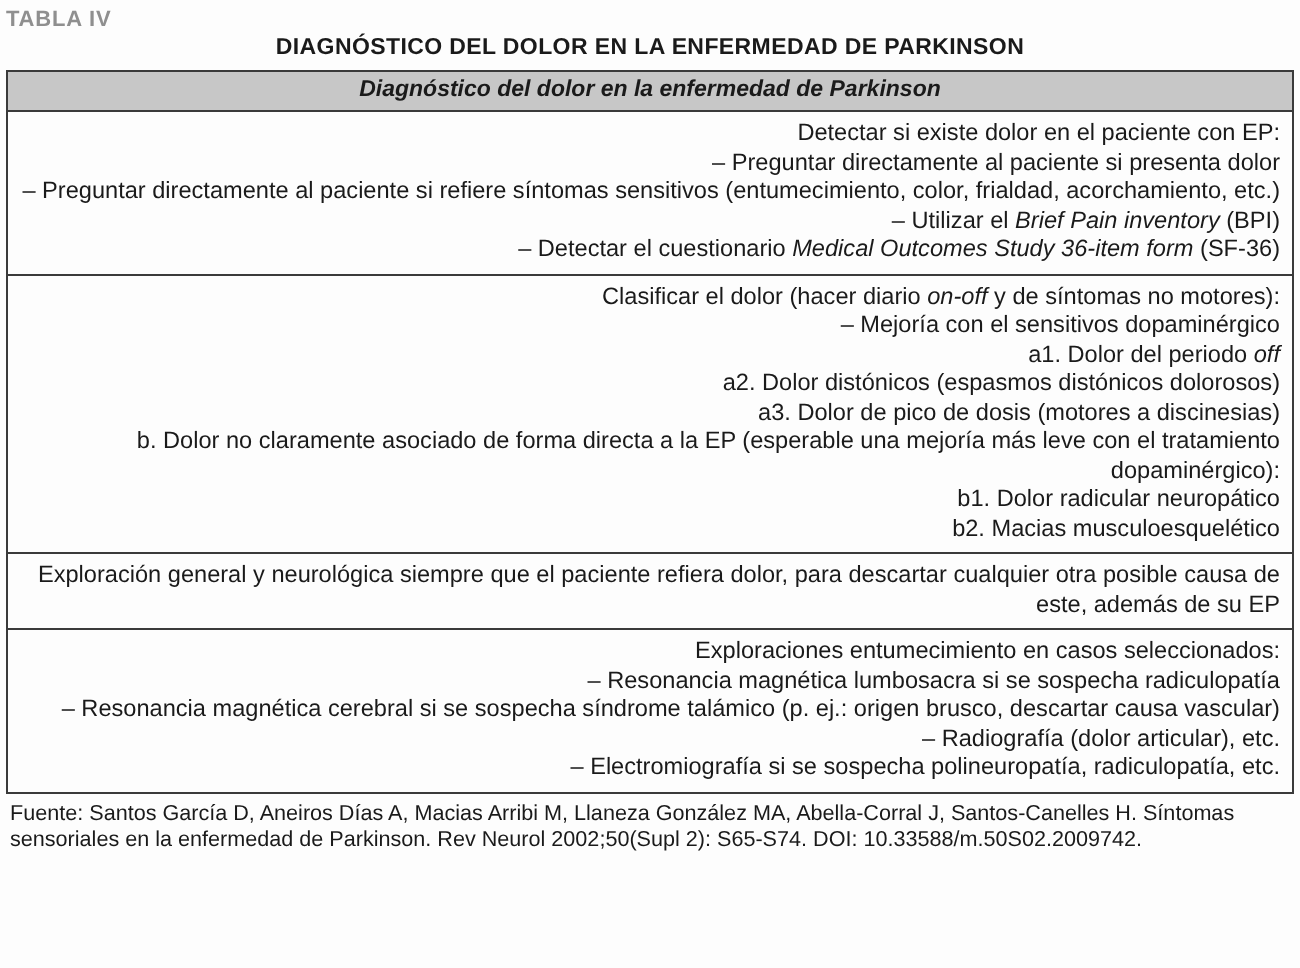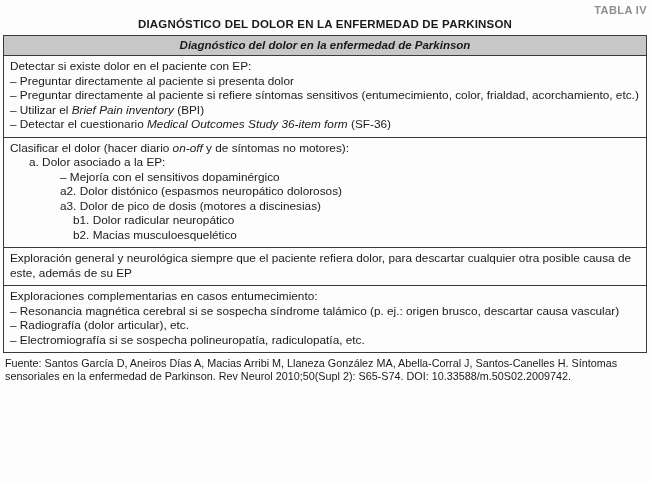--- a/index.html
+++ b/index.html
@@ -8,21 +8,21 @@
     width: 650px;
     height: 484px;
     background: var(--page-bg, #fdfdfd);
     color: var(--text, #1a1a1a);
     font-family: "Liberation Sans", "DejaVu Sans", sans-serif;
     -webkit-font-smoothing: antialiased;
   }
   .page { padding: 4px 3px 0 3px; }
 
   .table-label {
-    text-align: right;
+    text-align: left;
     font-size: 11px;
     font-weight: bold;
     letter-spacing: 0.4px;
     color: var(--label-gray, #8f8f8f);
   }
   .table-title {
     text-align: center;
     font-size: 11.5px;
     font-weight: bold;
     letter-spacing: 0.2px;
@@ -41,20 +41,21 @@
     font-style: italic;
     font-weight: bold;
     font-size: 11.5px;
     padding: 3px 4px 4px 4px;
   }
 
   .section {
     padding: 3px 6px 5px 6px;
     font-size: 11.8px;
     line-height: 14.5px;
+    text-align: right;
   }
   .section + .section { border-top: 1px solid var(--border, #3a3a3a); }
 
   .line { white-space: normal; }
   .line i { }
   .line.plain   { padding-left: 0; }
   .line.dash    { padding-left: 13px; text-indent: -13px; }
   .line.a       { padding-left: 19px; }
   .line.subdash { padding-left: 63px; text-indent: -13px; }
   .line.anum    { padding-left: 50px; }
@@ -81,33 +82,35 @@
     <div id="sections">
         <div class="section">
           <div class="line plain"><span>Detectar si existe dolor en el paciente con EP:</span></div>
           <div class="line dash"><span>– Preguntar directamente al paciente si presenta dolor</span></div>
           <div class="line dash"><span>– Preguntar directamente al paciente si refiere síntomas sensitivos (entumecimiento, color, frialdad, acorchamiento, etc.)</span></div>
           <div class="line dash"><span>– Utilizar el </span><i>Brief Pain inventory</i><span> (BPI)</span></div>
           <div class="line dash"><span>– Detectar el cuestionario </span><i>Medical Outcomes Study 36-item form</i><span> (SF-36)</span></div>
         </div>
         <div class="section">
           <div class="line plain"><span>Clasificar el dolor (hacer diario </span><i>on-off</i><span> y de síntomas no motores):</span></div>
-          <div class="line a"><span>a. Dolor asociado a la EP:</span></div>
           <div class="line subdash"><span>– Mejoría con el sensitivos dopaminérgico</span></div>
-          <div class="line anum"><span>a2. Dolor distónico (espasmos neuropático dolorosos)</span></div>
+          <div class="line anum"><span>a1. Dolor del periodo </span><i>off</i></div>
+          <div class="line anum"><span>a2. Dolor distónicos (espasmos distónicos dolorosos)</span></div>
           <div class="line anum"><span>a3. Dolor de pico de dosis (motores a discinesias)</span></div>
+          <div class="line b"><span>b. Dolor no claramente asociado de forma directa a la EP (esperable una mejoría más leve con el tratamiento dopaminérgico):</span></div>
           <div class="line bnum"><span>b1. Dolor radicular neuropático</span></div>
           <div class="line bnum"><span>b2. Macias musculoesquelético</span></div>
         </div>
         <div class="section">
           <div class="line plain"><span>Exploración general y neurológica siempre que el paciente refiera dolor, para descartar cualquier otra posible causa de este, además de su EP</span></div>
         </div>
         <div class="section">
-          <div class="line plain"><span>Exploraciones complementarias en casos entumecimiento:</span></div>
+          <div class="line plain"><span>Exploraciones entumecimiento en casos seleccionados:</span></div>
+          <div class="line dash"><span>– Resonancia magnética lumbosacra si se sospecha radiculopatía</span></div>
           <div class="line dash"><span>– Resonancia magnética cerebral si se sospecha síndrome talámico (p. ej.: origen brusco, descartar causa vascular)</span></div>
           <div class="line dash"><span>– Radiografía (dolor articular), etc.</span></div>
           <div class="line dash"><span>– Electromiografía si se sospecha polineuropatía, radiculopatía, etc.</span></div>
         </div>
       </div>
   </div>
 
-  <div class="source">Fuente: Santos García D, Aneiros Días A, Macias Arribi M, Llaneza González MA, Abella-Corral J, Santos-Canelles H. Síntomas sensoriales en la enfermedad de Parkinson. Rev Neurol 2010;50(Supl 2): S65-S74. DOI: 10.33588/m.50S02.2009742.</div>
+  <div class="source">Fuente: Santos García D, Aneiros Días A, Macias Arribi M, Llaneza González MA, Abella-Corral J, Santos-Canelles H. Síntomas sensoriales en la enfermedad de Parkinson. Rev Neurol 2002;50(Supl 2): S65-S74. DOI: 10.33588/m.50S02.2009742.</div>
 </div>
 
 </body></html>

